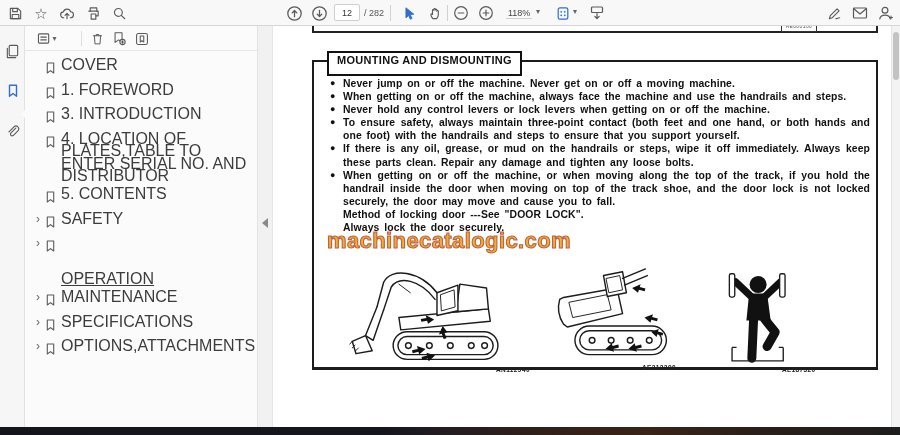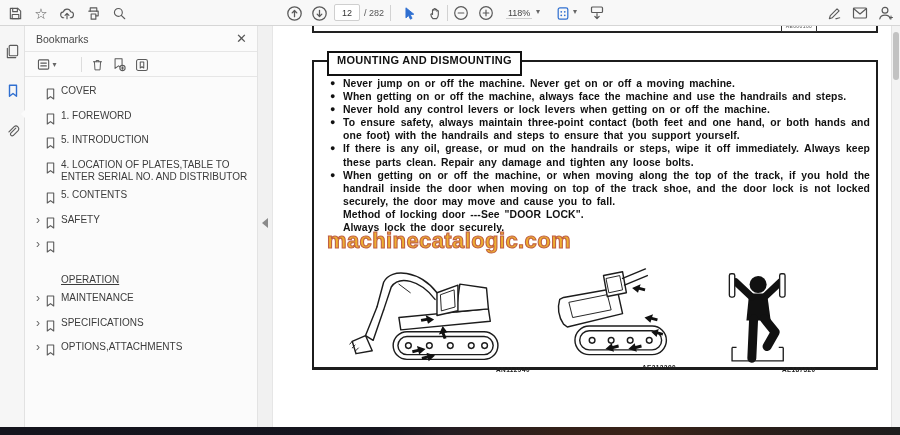--- a/index.html
+++ b/index.html
@@ -43,21 +43,21 @@
   .panel-tools { position:relative; height:25px; border-bottom:1px solid #e6e6e6; }
   .ptool { position:absolute; top:3px; width:20px; height:19px; display:flex;
            align-items:center; justify-content:center; }
   .ptool-sep { position:absolute; left:56px; top:5px; width:1px; height:15px; background:#ddd; }
   .bm-list { padding:8px 4px 0 6px; }
   .bm-item { display:flex; align-items:flex-start; margin-bottom:5.5px; cursor:default; }
   .bm-chev { width:14px; font-size:12px; color:#666; line-height:12px; text-align:center;
              flex:none; padding-top:0; }
   .bm-spacer { width:14px; flex:none; }
   .bm-ribbon { width:13px; flex:none; padding-top:1px; }
-  .bm-label { font-size:10px; color:#3c3c3c; line-height:12.5px; padding-left:3px; }
+  .bm-label { font-size:16px; color:#3c3c3c; line-height:12.5px; padding-left:3px; }
   .bm-label.active { text-decoration:underline;margin-top:36px; }
 
   
   .splitter { position:absolute; left:258px; top:26px; width:15px; height:401px;
               background:#f1f1f1; border-right:1px solid #e6e6e6; z-index:20; }
   .split-arrow { position:absolute; left:4px; top:192px; width:0; height:0;
                  border-top:5px solid transparent; border-bottom:5px solid transparent;
                  border-right:6px solid #8a8a8a; }
 
   
@@ -234,24 +234,20 @@
     </div>
     <div class="railbtn">
       <svg class="ic" width="15" height="15" viewBox="0 0 16 16">
           <path d="M11.5 4.5l-5.3 5.3a1.8 1.8 0 0 0 2.5 2.5l5.3-5.3a3 3 0 0 0-4.2-4.2L4.2 8.4"></path>
         </svg>
     </div>
     <div class="rail-pointer"></div>
   </div>
 
   <div class="panel">
-    <div class="panel-header">
-      <span class="panel-title">Bookmarks</span>
-      <span class="panel-close">✕</span>
-    </div>
     <div class="panel-tools">
       <div class="ptool" style="left:8px;width:28px">
         <svg class="ic" width="15" height="13" viewBox="0 0 16 14">
             <rect x="1.5" y="2" width="11" height="10" rx="1"></rect>
             <path d="M4 5.5h6M4 8.5h6"></path>
           </svg>
         <span class="caret">▾</span>
       </div>
       <div class="ptool-sep"></div>
       <div class="ptool" style="left:62px">
@@ -288,21 +284,21 @@
         <span class="bm-ribbon"><svg class="ic" width="11" height="12" viewBox="0 0 12 13">
               <path d="M2.5 1h7v11l-3.5-2.7L2.5 12z"></path>
             </svg></span>
         <span class="bm-label">1. FOREWORD</span>
       </div>
       <div class="bm-item">
         <span class="bm-spacer"></span>
         <span class="bm-ribbon"><svg class="ic" width="11" height="12" viewBox="0 0 12 13">
               <path d="M2.5 1h7v11l-3.5-2.7L2.5 12z"></path>
             </svg></span>
-        <span class="bm-label">5. INTRODUCTION</span>
+        <span class="bm-label">3. INTRODUCTION</span>
       </div>
       <div class="bm-item">
         <span class="bm-spacer"></span>
         <span class="bm-ribbon"><svg class="ic" width="11" height="12" viewBox="0 0 12 13">
               <path d="M2.5 1h7v11l-3.5-2.7L2.5 12z"></path>
             </svg></span>
         <span class="bm-label">4. LOCATION OF PLATES,TABLE TO ENTER SERIAL NO. AND DISTRIBUTOR</span>
       </div>
       <div class="bm-item">
         <span class="bm-spacer"></span>

